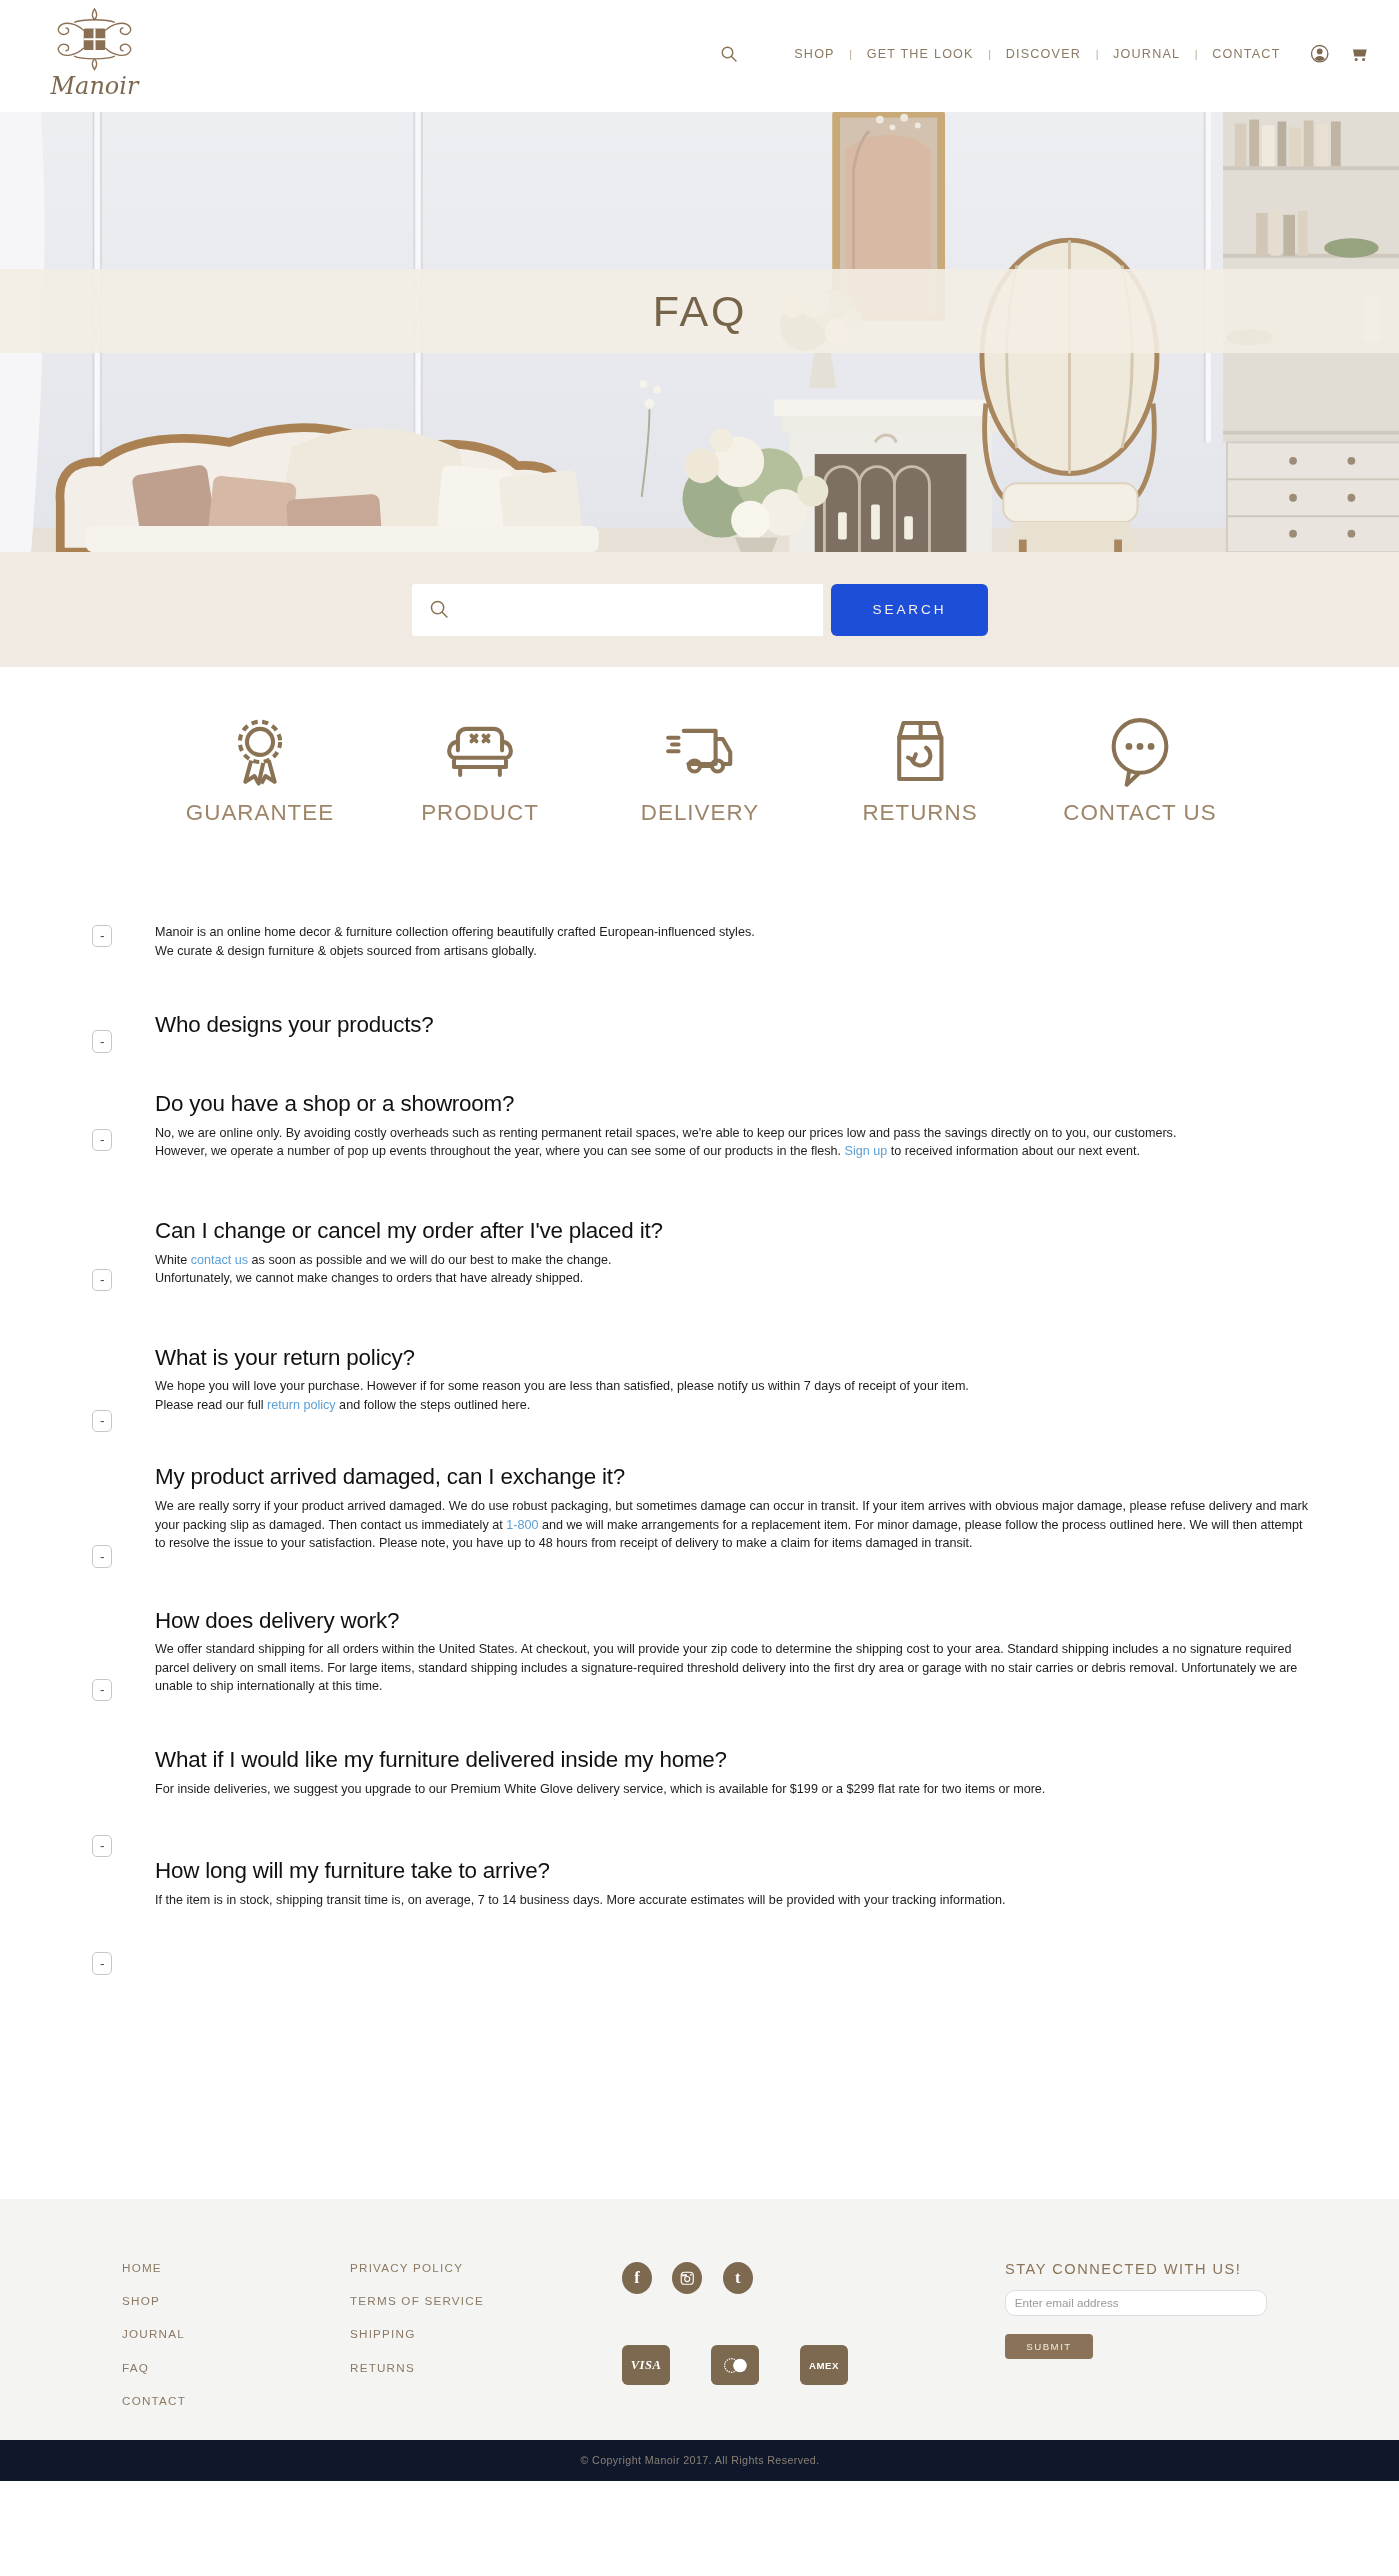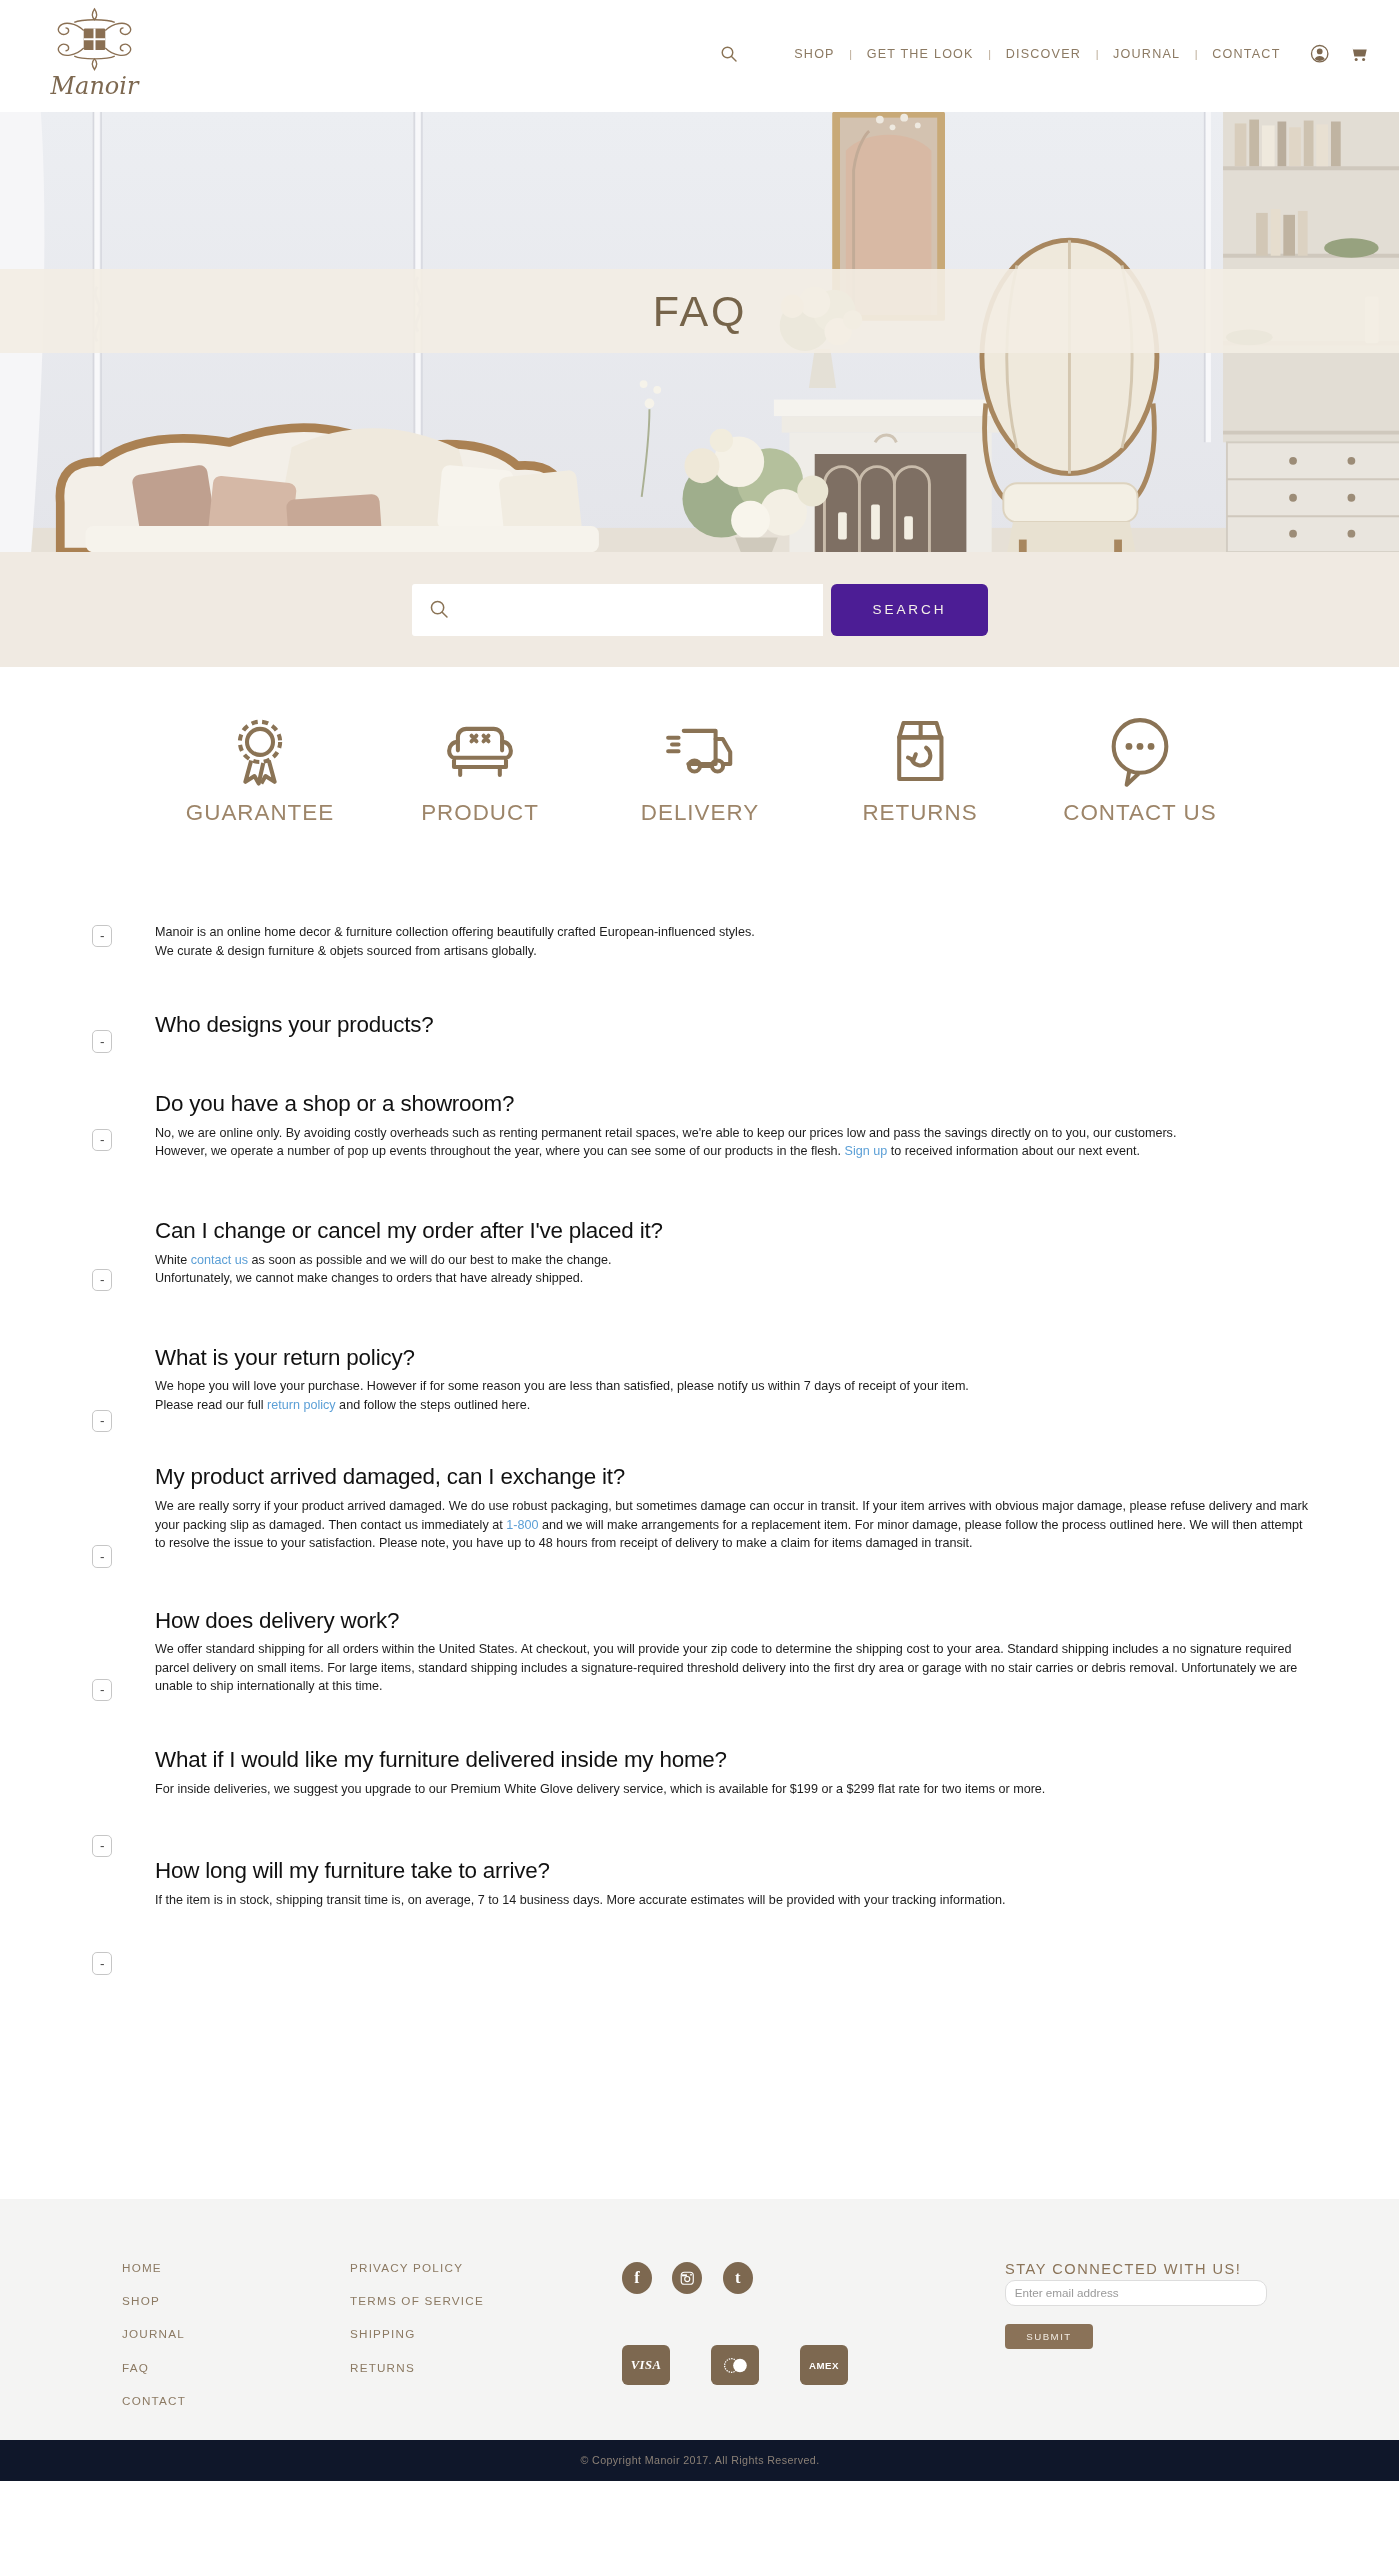--- a/index.html
+++ b/index.html
@@ -24,21 +24,21 @@
   .hero svg.scene { position:absolute; inset:0; width:100%; height:100%; }
   .hero-band { position:absolute; left:0; right:0; top:157px; height:84px; background:rgba(243,237,227,0.9); display:flex; align-items:center; justify-content:center; }
   .hero-band h1 { font-size:43px; font-weight:400; color:#76644a; letter-spacing:2.9px; }
 
   
   .search-section { height:115px; background:#f0eae2; display:flex; align-items:center; justify-content:center; }
   .search-row { display:flex; align-items:stretch; }
   .search-box { width:411px; height:52px; background:#fff; border-radius:2.9px 0 0 2.9px; display:flex; align-items:center; padding-left:15.6px; }
   .search-box svg { width:23px; height:23px; color:#8a7355; flex:none; }
   .search-box input { border:none; outline:none; flex:1; height:100%; font-size:14.6px; padding:0 11.7px; color:#333; background:transparent; }
-  .search-btn { width:157px; height:52px; margin-left:8px; background:#4c1d95; color:#f5f0e9; border:none; border-radius:5.8px; font-size:13.6px; letter-spacing:2.9px; cursor:pointer; font-family:"Liberation Sans",sans-serif; }
+  .search-btn { width:157px; height:52px; margin-left:8px; background:#1d4ed8; color:#f5f0e9; border:none; border-radius:5.8px; font-size:13.6px; letter-spacing:2.9px; cursor:pointer; font-family:"Liberation Sans",sans-serif; }
 
   
   .categories { height:185px; padding-top:45px; display:flex; justify-content:center; background:#fff; }
   .cat { width:220px; text-align:center; cursor:pointer; }
   .cat-icon { display:inline-block; width:78px; height:78px; }
   .cat-icon svg { width:78px; height:78px; }
   .cat-label { margin-top:5.8px; font-size:22.4px; color:#9d8569; letter-spacing:1px; }
 
   
   .faq-list { padding:71px 87px 289px 92px; background:#fff; }
@@ -58,21 +58,21 @@
   .social-dot { width:30px; height:32px; border-radius:50%; background:#7d6850; color:#fff; display:flex; align-items:center; justify-content:center; cursor:pointer; }
   .glyph-f, .glyph-t { font-family:"Liberation Serif", serif; font-weight:700; font-size:16.5px; color:#fff; }
   .social-dot svg { width:18.5px; height:18.5px; }
   .pay-row { display:flex; gap:41px; margin-top:51px; }
   .pay-badge { width:48px; height:40px; background:#7d6850; border-radius:5.8px; display:flex; align-items:center; justify-content:center; }
   .visa-label { color:#fff; font-style:italic; font-weight:700; font-size:12.6px; letter-spacing:0.5px; font-family:"Liberation Serif",serif; }
   .amex-label { color:#fff; font-weight:700; font-size:9.7px; letter-spacing:0.5px; }
   .pay-badge svg { width:39px; height:33px; }
   .f-news { margin-left:auto; width:303px; }
   .news-head { font-size:14.6px; font-weight:400; color:#8a7358; letter-spacing:1.5px; }
-  .news-input { margin-top:3px; width:262px; height:26px; border:1px solid #ddd; border-radius:10px; background:#fff; font-size:11.7px; padding:0 8.7px; color:#555; outline:none; }
+  .news-input { margin-top:13px; width:262px; height:26px; border:1px solid #ddd; border-radius:10px; background:#fff; font-size:11.7px; padding:0 8.7px; color:#555; outline:none; }
   .news-input::placeholder { color:#9a9a9a; }
   .news-btn { display:block; margin-top:18.5px; width:88px; height:25px; background:#8a7258; color:#f2ece3; border:none; border-radius:3.9px; font-size:9.7px; letter-spacing:1.5px; cursor:pointer; font-family:"Liberation Sans",sans-serif; }
 
   .copyright-bar { height:41px; background:#0f172a; display:flex; align-items:center; justify-content:center; }
   .copyright-bar span { font-size:10.7px; color:#8b8076; letter-spacing:0.4px; }
 </style>
 </head>
 <body>
 
 <div class="page">

